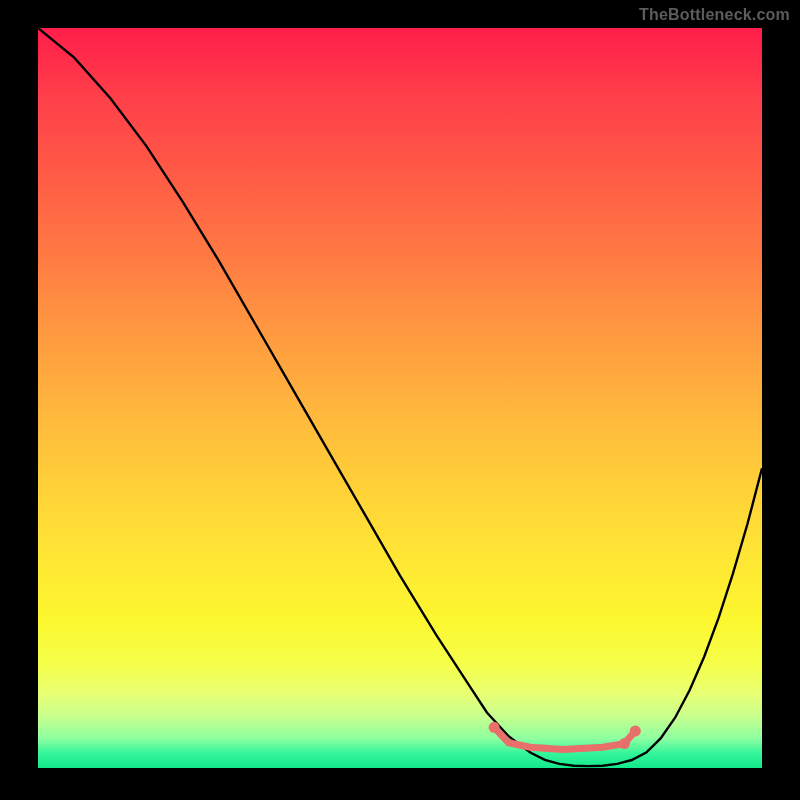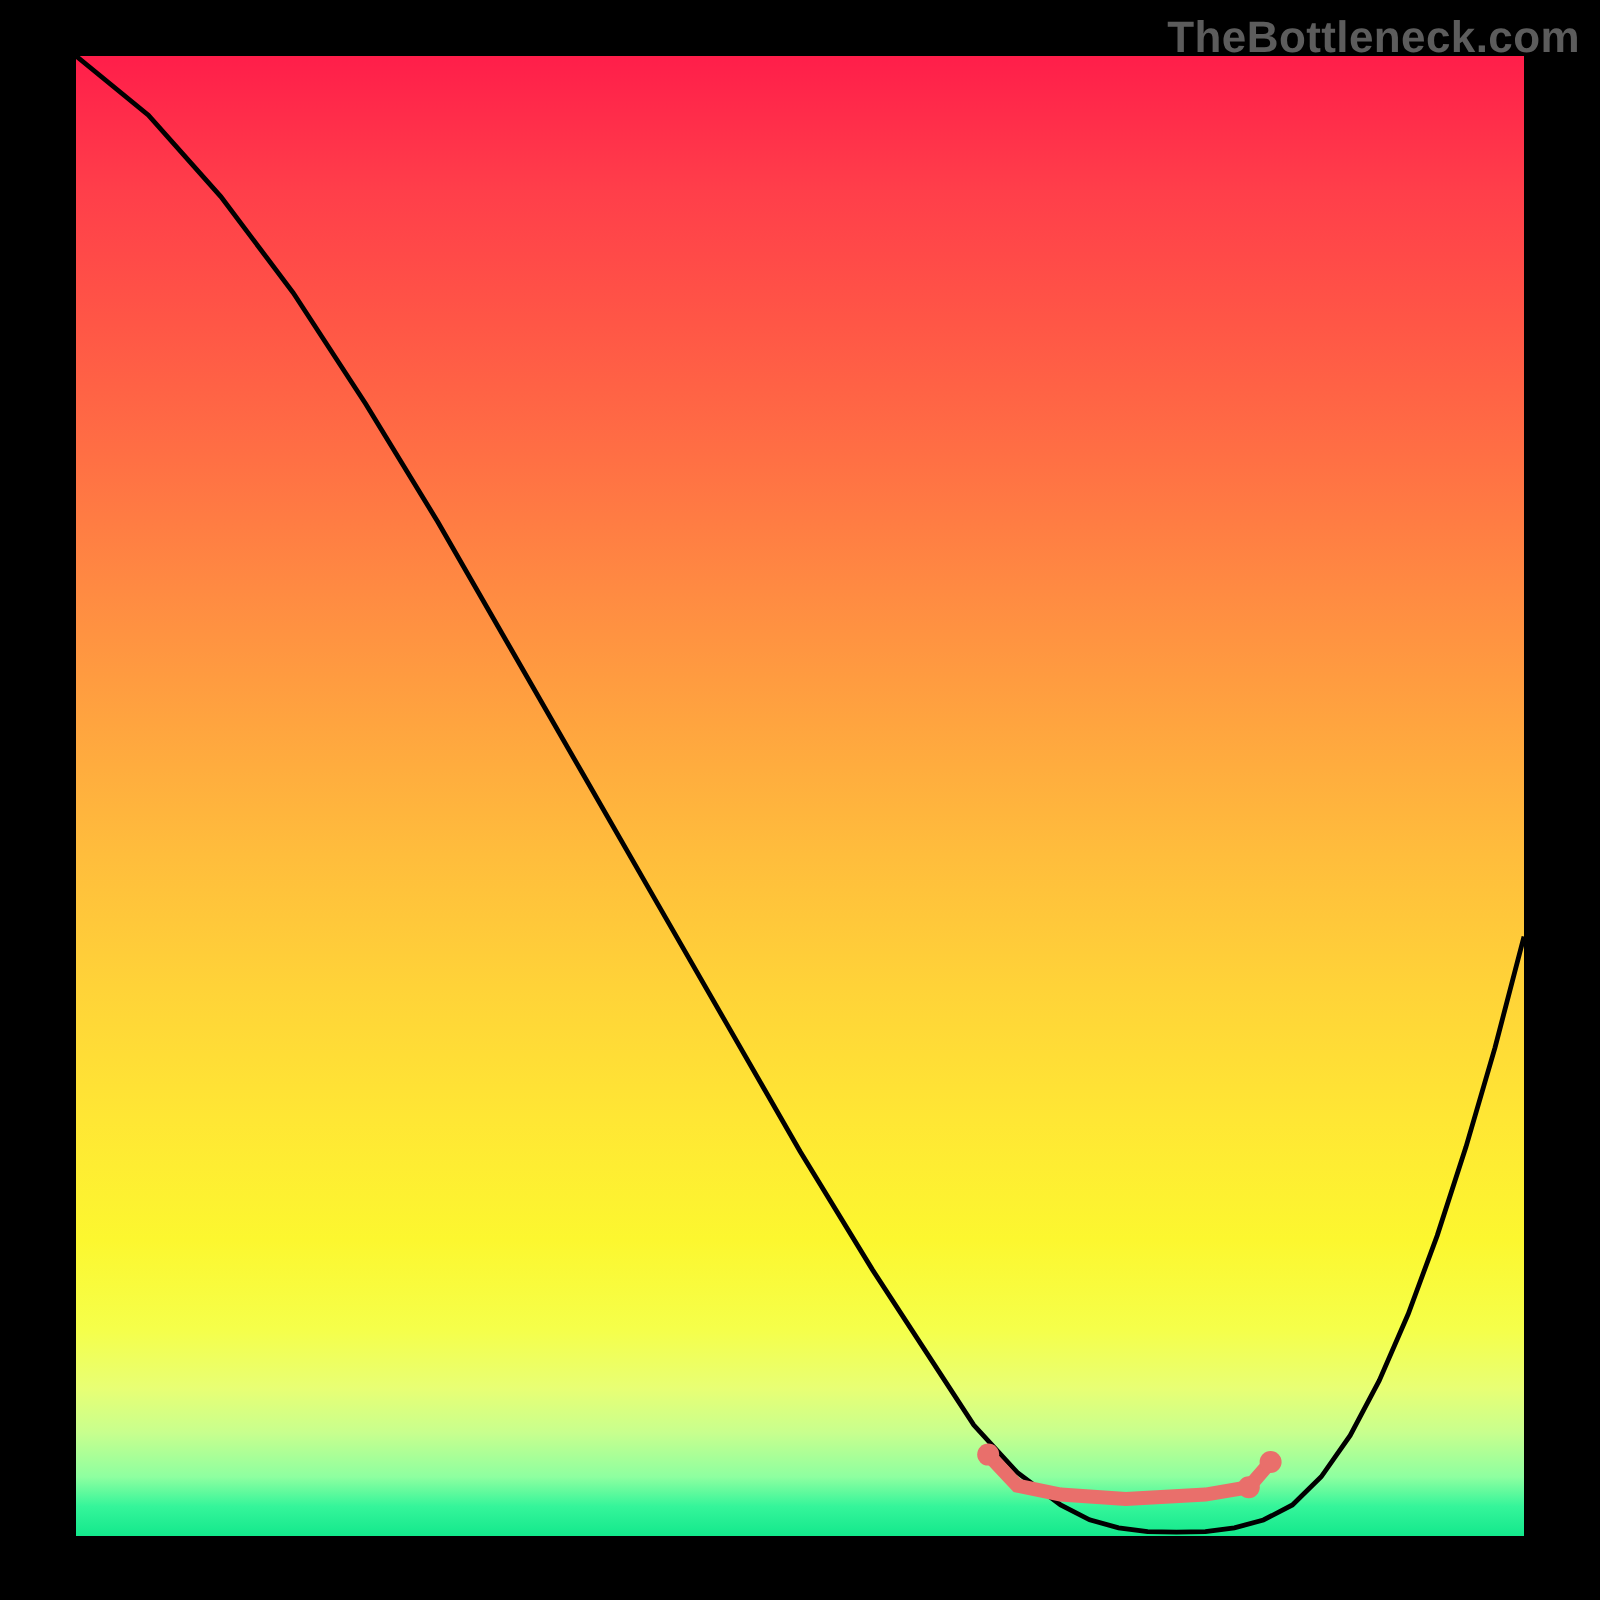--- a/index.html
+++ b/index.html
@@ -14,21 +14,21 @@
   .wrap {
     position: relative;
     width: 800px;
     height: 800px;
   }
   .watermark {
     position: absolute;
     top: 6px;
     right: 10px;
     color: #5c5c5c;
-    font-size: 22px;
+    font-size: 16px;
     font-weight: 600;
     letter-spacing: 0.2px;
     z-index: 5;
   }
   .plot-area {
     position: absolute;
     left: 38px;
     top: 28px;
     width: 724px;
     height: 740px;

